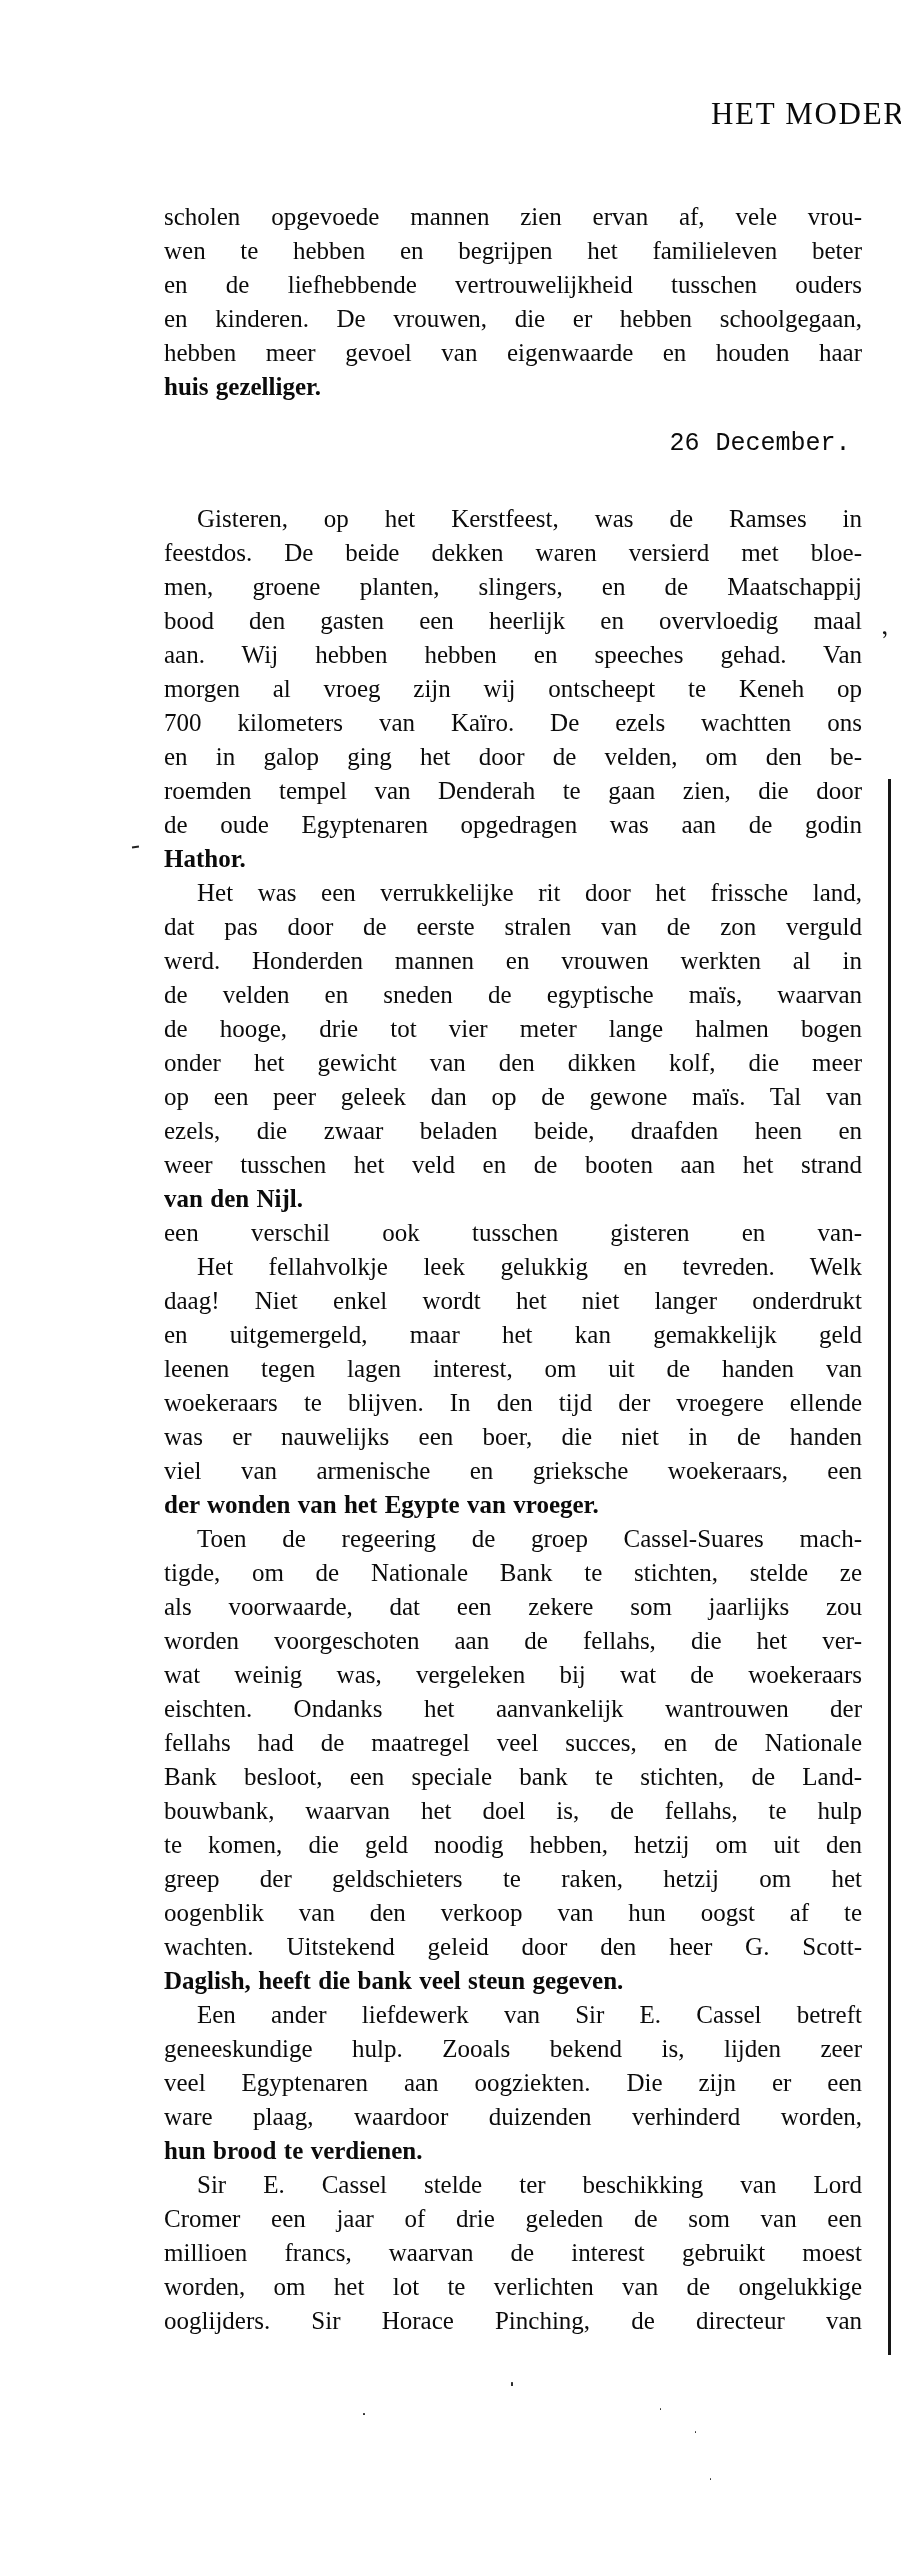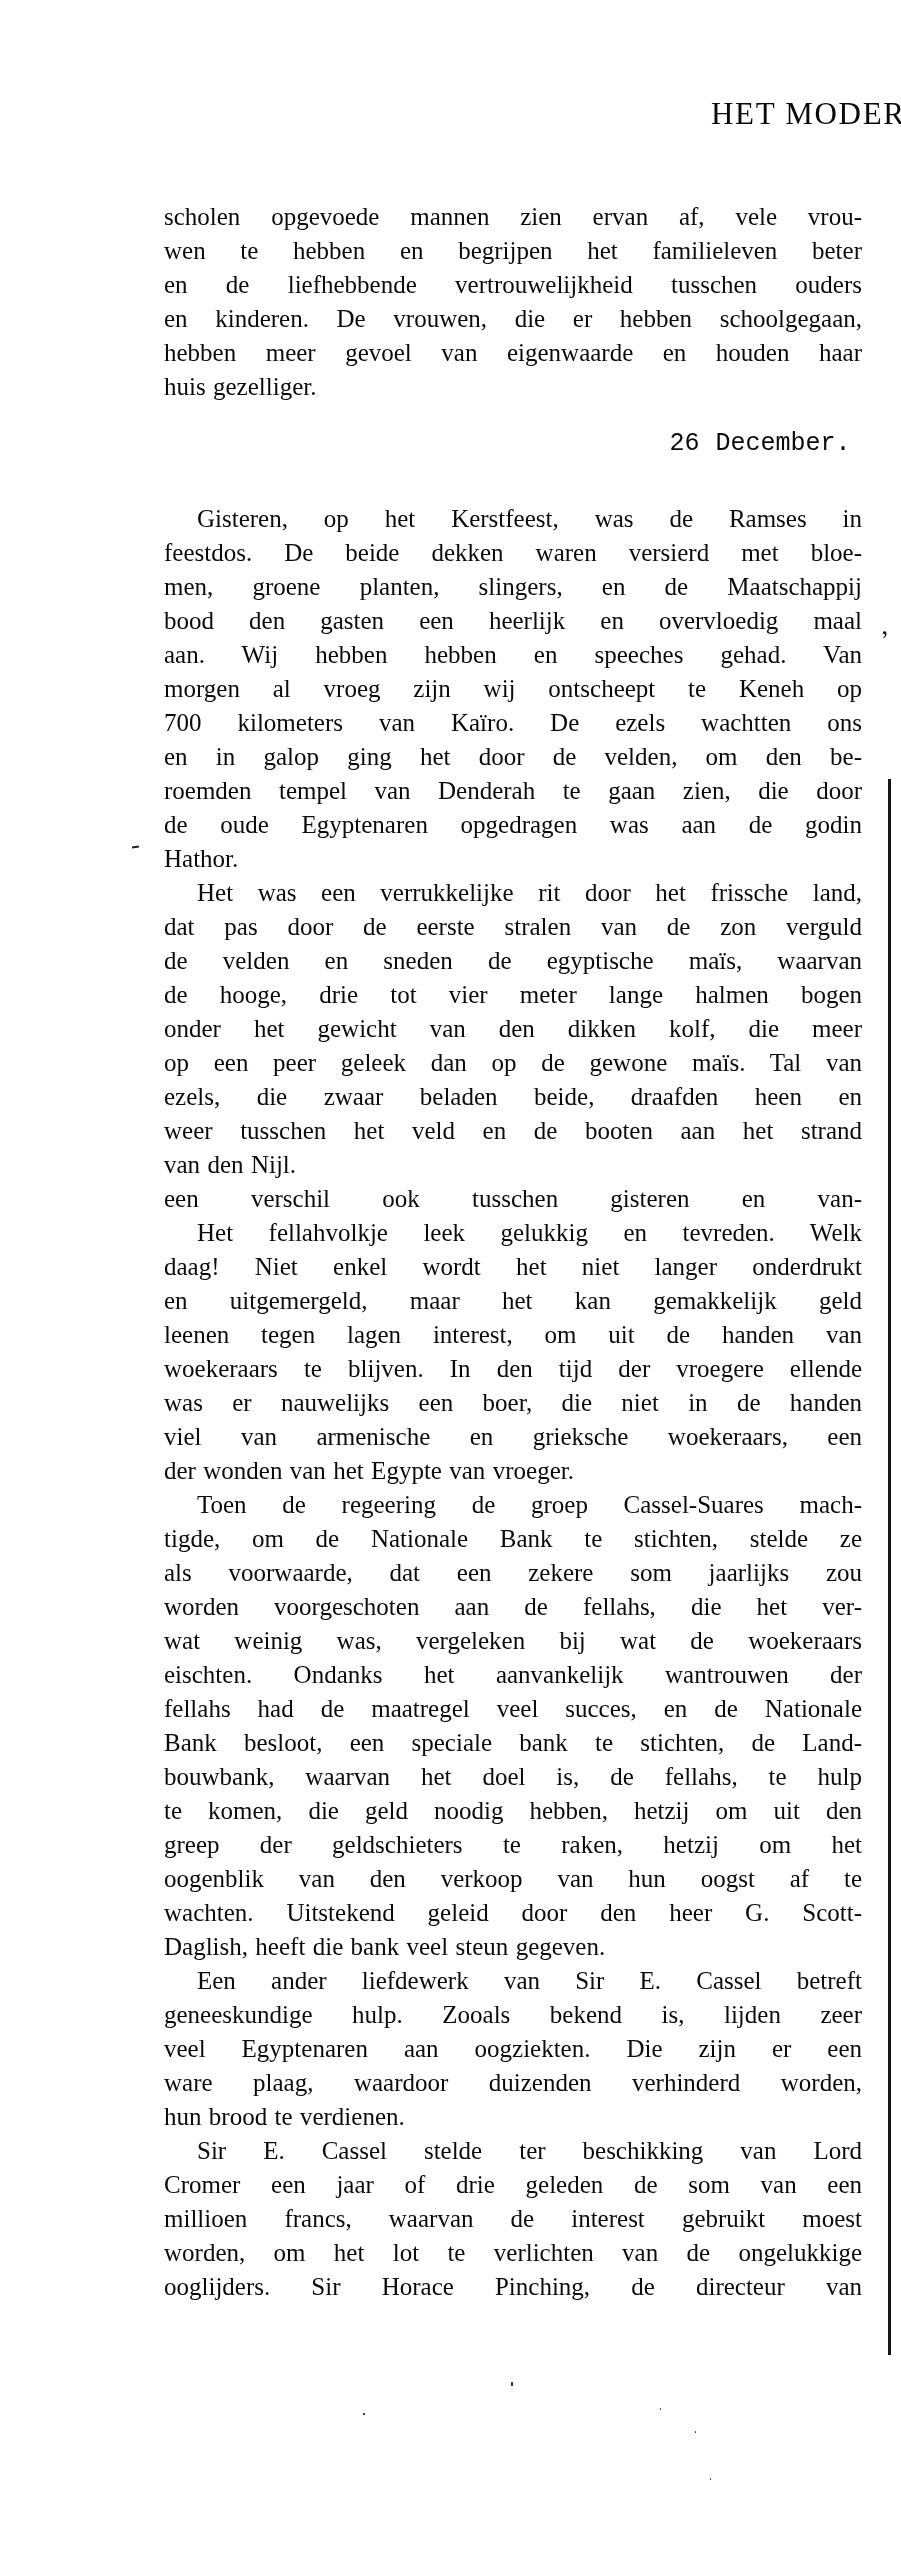--- a/index.html
+++ b/index.html
@@ -42,20 +42,21 @@
     display: block;
     height: 34px;
   }
   .ln.fill {
     text-align: justify;
     text-align-last: justify;
   }
   .ln.end {
     text-align: left;
     text-align-last: left;
+    font-weight: bold;
   }
   .ln.indent {
     text-indent: 33px;
   }
   .ln.date {
     text-align: right;
     text-align-last: right;
     padding-right: 11.4px;
   }
   
@@ -116,20 +117,21 @@
       <div class="ln fill">bood den gasten een heerlijk en overvloedig maal</div>
       <div class="ln fill">aan. Wij hebben hebben en speeches gehad. Van</div>
       <div class="ln fill">morgen al vroeg zijn wij ontscheept te Keneh op</div>
       <div class="ln fill">700 kilometers van Kaïro. De ezels wachtten ons</div>
       <div class="ln fill">en in galop ging het door de velden, om den be-</div>
       <div class="ln fill">roemden tempel van Denderah te gaan zien, die door</div>
       <div class="ln fill">de oude Egyptenaren opgedragen was aan de godin</div>
       <div class="ln end">Hathor.</div>
       <div class="ln fill indent">Het was een verrukkelijke rit door het frissche land,</div>
       <div class="ln fill">dat pas door de eerste stralen van de zon verguld</div>
+      <div class="ln fill">werd. Honderden mannen en vrouwen werkten al in</div>
       <div class="ln fill">de velden en sneden de egyptische maïs, waarvan</div>
       <div class="ln fill">de hooge, drie tot vier meter lange halmen bogen</div>
       <div class="ln fill">onder het gewicht van den dikken kolf, die meer</div>
       <div class="ln fill">op een peer geleek dan op de gewone maïs. Tal van</div>
       <div class="ln fill">ezels, die zwaar beladen beide, draafden heen en</div>
       <div class="ln fill">weer tusschen het veld en de booten aan het strand</div>
       <div class="ln end">van den Nijl.</div>
       <div class="ln fill">een verschil ook tusschen gisteren en van-</div>
       <div class="ln fill indent">Het fellahvolkje leek gelukkig en tevreden. Welk</div>
       <div class="ln fill">daag! Niet enkel wordt het niet langer onderdrukt</div>

